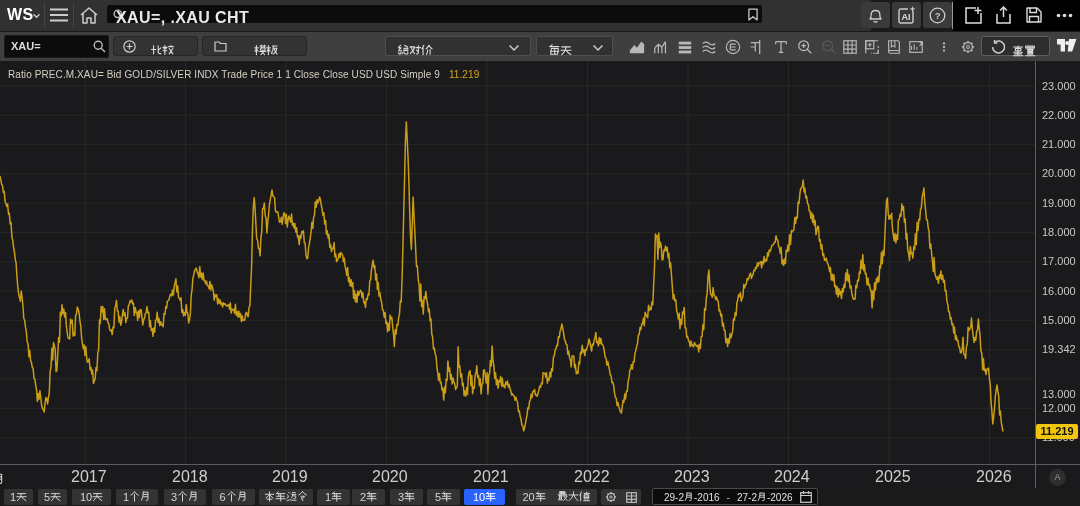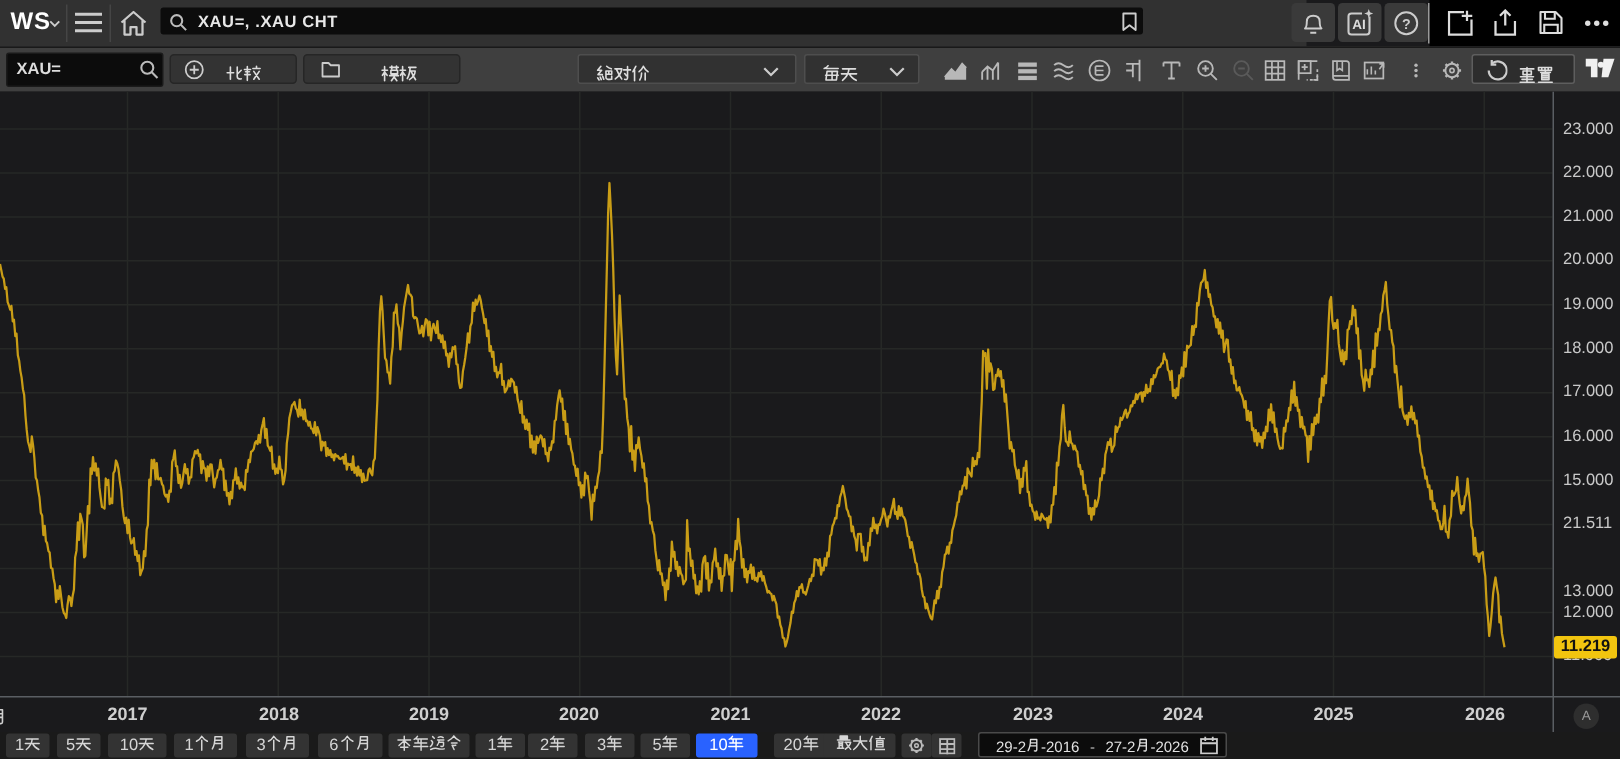--- a/index.html
+++ b/index.html
@@ -12,21 +12,21 @@
 #srch{left:107px;top:5px;width:655px;height:18px;background:#0c0c0c;border-radius:2px}
 .btn1{top:2px;width:29px;height:26px;background:#3a3a3a;border-radius:3px}
 
 #r2{left:0;top:31px;width:1080px;height:30px;background:#3f3f3f;border-top:1px solid #191919}
 .inp{background:#0c0c0c;border:1px solid #1a1a1a;border-radius:2px}
 .b2{background:#333;border:1px solid #262626;border-radius:3px}
 .sel{background:#313131;border:1px solid #4e4e4e;border-radius:2px}
 
 #chart{left:0;top:61px;width:1080px;height:445px}
 .ylab{position:absolute;left:1042px;font-size:11px;color:#c9c9c9;line-height:11px}
-.xlab{position:absolute;top:470px;font-size:12px;font-weight:bold;color:#cfcfcf;line-height:13px}
+.xlab{position:absolute;top:470px;font-size:16px;font-weight:normal;color:#cfcfcf;line-height:13px}
 
 #bb{left:0;top:488px;width:1080px;height:18px;background:#1a1a1a}
 .rb{position:absolute;top:489px;height:16px;background:#333;border-radius:2px;color:#d6d6d6;font-size:11px;text-align:center;line-height:16px}
 </style></head>
 <body>
 <div id="app">
 <svg width="0" height="0" style="position:absolute">
       <defs>
         <symbol id="c-bi" viewBox="0 0 100 100">
           <path d="M30 14 V82 M12 46 H48 M68 14 V66 Q68 82 90 80 M90 32 L68 54" fill="none" stroke="currentColor" stroke-width="9" stroke-linecap="round" stroke-linejoin="round"></path>
@@ -102,21 +102,21 @@
         <path d="M0 1.5 H18 M0 7 H18 M0 12.5 H18" stroke="#ccc" stroke-width="2"></path>
       </svg>
       <svg class="abs ic" style="left:80px;top:7px" width="18" height="17" viewBox="0 0 18 17">
         <path d="M1 8 L9 1 L17 8 M3 6.5 V16 H7 V11 H11 V16 H15 V6.5" stroke="#ccc" stroke-width="1.5" fill="none" stroke-linejoin="round"></path>
       </svg>
       <div class="abs" id="srch"></div>
       <svg class="abs ic" style="left:113px;top:9px" width="12" height="12" viewBox="0 0 13 13">
         <circle cx="5.2" cy="5.2" r="4" stroke="#bbb" stroke-width="1.5" fill="none"></circle>
         <path d="M8.2 8.2 L12 12" stroke="#bbb" stroke-width="1.5"></path>
       </svg>
-      <div class="abs" style="left:132px;top:9px;font-size:11px;font-weight:bold;color:#e8e8e8;letter-spacing:0.4px">XAU=, .XAU CHT</div>
+      <div class="abs" style="left:116px;top:9px;font-size:16px;font-weight:bold;color:#e8e8e8;letter-spacing:0.4px">XAU=, .XAU CHT</div>
       <svg class="abs ic" style="left:748px;top:8px" width="10" height="13" viewBox="0 0 11 14">
         <path d="M1 1 H10 V13 L5.5 9.5 L1 13 Z" stroke="#ccc" stroke-width="1.4" fill="none" stroke-linejoin="round"></path>
       </svg>
       <div class="abs btn1" style="left:861px"></div>
       <svg class="abs ic" style="left:868px;top:8px" width="15" height="16" viewBox="0 0 15 16">
         <path d="M2 11 Q3.2 10 3.2 6.5 Q3.2 2.5 7.5 2.5 Q11.8 2.5 11.8 6.5 Q11.8 10 13 11 Z" stroke="#ccc" stroke-width="1.3" fill="none" stroke-linejoin="round"></path>
         <path d="M5.5 13.8 H9.5" stroke="#ccc" stroke-width="1.4"></path>
       </svg>
       <div class="abs btn1" style="left:892px"></div>
       <svg class="abs ic" style="left:897px;top:6px" width="20" height="19" viewBox="0 0 20 19">
@@ -272,30 +272,31 @@
         <path d="M12 0 H19.4 L15.2 12.5 H10.7 Z" fill="#f0f0f0"></path>
       </svg>
     </div>
 <svg class="abs" id="chart" width="1080" height="445" viewBox="0 61 1080 445">
       <rect x="0" y="61" width="1080" height="445" fill="#1a1a1c"></rect>
       <path d="M0 86.0 H1035 M0 115.3 H1035 M0 144.6 H1035 M0 173.9 H1035 M0 203.2 H1035 M0 232.5 H1035 M0 261.8 H1035 M0 291.1 H1035 M0 320.4 H1035 M0 349.7 H1035 M0 379.0 H1035 M0 408.3 H1035 M0 437.6 H1035 M85.0 61 V465 M185.5 61 V465 M286.0 61 V465 M386.5 61 V465 M487.0 61 V465 M587.5 61 V465 M688.0 61 V465 M788.5 61 V465 M889.0 61 V465 M989.5 61 V465" stroke="#262826" stroke-width="1" fill="none"></path>
       <path d="M0 176.0L0.8 179.9L1.7 184.4L2.5 185.7L3.4 192.6L4.2 191.4L5.1 201.4L6.0 203.8L6.8 206.5L7.6 203.9L8.5 214.3L9.3 213.1L10.2 224.1L11.0 222.4L11.9 236.8L12.8 240.7L13.6 247.4L14.4 251.6L15.3 259.6L16.1 263.2L17.0 277.3L17.8 286.6L18.7 294.5L19.6 297.7L20.4 301.3L21.2 290.9L22.1 297.3L22.9 305.3L23.8 318.5L24.6 320.1L25.5 327.2L26.3 331.5L27.2 341.8L28.1 343.7L28.9 356.7L29.8 350.6L30.6 360.7L31.4 362.1L32.3 367.4L33.1 368.3L34.0 378.6L34.9 379.0L35.7 385.5L36.5 389.3L37.4 401.5L38.2 393.6L39.1 399.3L39.9 390.7L40.8 398.1L41.6 404.8L42.5 408.5L43.4 409.8L44.2 412.0L45.0 403.5L45.9 397.4L46.8 398.6L47.6 404.0L48.4 397.5L49.3 393.0L50.1 371.6L51.0 367.1L51.9 348.2L52.7 360.0L53.5 342.5L54.4 346.0L55.2 349.9L56.1 371.6L56.9 370.5L57.8 354.0L58.6 337.4L59.5 342.3L60.4 312.2L61.2 315.9L62.0 304.8L62.9 313.7L63.8 308.9L64.6 317.0L65.5 312.4L66.3 325.1L67.1 331.5L68.0 338.0L68.8 338.3L69.7 339.0L70.5 319.0L71.4 323.3L72.2 319.9L73.1 336.1L74.0 332.5L74.8 335.4L75.6 315.5L76.5 313.8L77.3 307.0L78.2 309.2L79.0 312.7L79.9 320.6L80.8 326.6L81.6 337.6L82.5 344.5L83.3 348.7L84.1 345.1L85.0 355.5L85.8 346.5L86.7 358.3L87.5 362.3L88.4 361.5L89.2 358.8L90.1 369.9L91.0 367.4L91.8 374.0L92.6 370.2L93.5 383.5L94.3 381.0L95.2 378.8L96.0 367.4L96.9 370.7L97.8 353.1L98.6 350.0L99.5 319.8L100.3 323.5L101.1 306.6L102.0 312.1L102.8 306.5L103.7 319.5L104.5 308.8L105.4 319.5L106.2 319.5L107.1 318.6L108.0 322.7L108.8 323.9L109.6 329.1L110.5 331.0L111.3 329.8L112.2 334.6L113.0 327.1L113.9 327.8L114.8 307.9L115.6 305.7L116.5 300.3L117.3 310.7L118.1 310.9L119.0 322.0L119.8 316.6L120.7 325.2L121.5 322.2L122.4 315.1L123.2 309.4L124.1 315.6L125.0 312.7L125.8 322.5L126.6 318.3L127.5 318.2L128.3 306.3L129.2 304.7L130.0 300.7L130.9 302.2L131.8 299.9L132.6 303.9L133.4 302.9L134.3 315.4L135.2 307.4L136.0 312.2L136.8 312.3L137.7 320.5L138.5 310.9L139.4 317.5L140.2 309.6L141.1 309.7L141.9 316.7L142.8 324.9L143.7 319.3L144.5 318.4L145.3 313.6L146.2 312.8L147.0 306.6L147.9 313.1L148.8 312.4L149.6 326.8L150.4 320.4L151.3 330.5L152.2 328.7L153.0 336.3L153.8 327.9L154.7 332.2L155.5 320.2L156.4 320.0L157.2 312.2L158.1 322.4L158.9 318.2L159.8 325.7L160.7 321.7L161.5 324.9L162.3 324.3L163.2 326.7L164.0 313.4L164.9 314.5L165.8 306.6L166.6 308.1L167.4 301.1L168.3 300.6L169.2 299.2L170.0 295.2L170.8 294.1L171.7 296.0L172.5 290.0L173.4 295.1L174.2 286.6L175.1 282.7L175.9 278.8L176.8 291.9L177.7 286.0L178.5 297.1L179.3 298.3L180.2 300.5L181.0 297.7L181.9 312.5L182.8 309.6L183.6 315.9L184.4 312.4L185.3 315.4L186.2 304.4L187.0 312.6L187.8 313.4L188.7 322.9L189.5 319.9L190.4 313.5L191.2 295.6L192.1 289.0L192.9 278.7L193.8 274.7L194.7 270.2L195.5 269.4L196.3 268.0L197.2 272.2L198.0 273.3L198.9 277.7L199.8 266.5L200.6 277.0L201.4 273.0L202.3 279.5L203.2 273.1L204.0 280.7L204.8 280.4L205.7 283.8L206.5 281.2L207.4 285.6L208.2 285.9L209.1 288.8L209.9 281.4L210.8 290.2L211.7 284.8L212.5 287.5L213.3 290.7L214.2 300.2L215.0 294.5L215.9 297.0L216.8 294.7L217.6 304.0L218.4 298.8L219.3 303.4L220.2 300.0L221.0 304.7L221.8 303.0L222.7 306.9L223.5 302.7L224.4 304.3L225.2 303.9L226.1 305.6L226.9 306.0L227.8 305.5L228.7 304.6L229.5 309.1L230.3 302.8L231.2 313.1L232.0 309.1L232.9 309.9L233.8 309.4L234.6 313.3L235.4 304.3L236.3 315.2L237.2 311.8L238.0 317.1L238.8 311.0L239.7 317.0L240.5 313.4L241.4 321.4L242.2 315.8L243.1 320.5L243.9 320.2L244.8 320.1L245.7 313.4L246.5 312.3L247.3 315.1L248.2 316.8L249.0 307.5L249.9 305.6L250.8 284.0L251.6 266.5L252.4 232.7L253.3 207.4L254.2 197.5L255.0 207.2L255.8 222.4L256.7 238.7L257.6 240.4L258.4 248.2L259.2 248.4L260.1 255.8L260.9 238.1L261.8 231.3L262.6 208.4L263.5 208.4L264.3 202.9L265.2 215.7L266.1 218.6L266.9 232.9L267.8 221.5L268.6 214.2L269.4 204.8L270.3 199.6L271.1 195.1L272.0 190.0L272.8 195.8L273.7 196.5L274.6 198.1L275.4 210.7L276.2 212.2L277.1 211.5L277.9 212.3L278.8 217.9L279.6 222.3L280.5 221.7L281.3 217.3L282.2 224.3L283.1 217.1L283.9 212.8L284.8 213.8L285.6 223.6L286.4 214.5L287.3 226.9L288.1 219.5L289.0 215.9L289.8 218.8L290.7 222.0L291.6 214.1L292.4 225.5L293.2 223.1L294.1 228.1L294.9 223.6L295.8 232.1L296.6 227.8L297.5 237.0L298.3 235.9L299.2 244.6L300.1 235.5L300.9 238.2L301.8 231.5L302.6 232.6L303.4 230.8L304.3 242.8L305.1 243.1L306.0 254.9L306.8 258.6L307.7 258.1L308.6 247.6L309.4 243.3L310.2 238.3L311.1 231.5L311.9 222.2L312.8 228.4L313.6 217.4L314.5 215.2L315.3 201.8L316.2 207.2L317.1 199.8L317.9 203.1L318.8 200.2L319.6 197.0L320.4 199.8L321.3 205.3L322.1 209.4L323.0 215.4L323.8 212.7L324.7 224.1L325.6 220.4L326.4 234.1L327.2 230.8L328.1 237.9L328.9 234.6L329.8 247.4L330.6 244.6L331.5 251.6L332.3 248.2L333.2 248.7L334.1 242.6L334.9 256.6L335.8 254.1L336.6 261.6L337.4 260.3L338.3 258.2L339.1 253.6L340.0 257.5L340.8 252.5L341.7 253.8L342.6 255.0L343.4 261.7L344.2 257.9L345.1 266.4L345.9 269.5L346.8 275.3L347.6 267.4L348.5 281.7L349.3 277.6L350.2 286.0L351.1 279.7L351.9 286.6L352.8 282.4L353.6 298.3L354.4 290.4L355.3 301.7L356.1 294.2L357.0 302.5L357.8 291.1L358.7 295.3L359.6 292.3L360.4 290.2L361.2 291.3L362.1 297.6L362.9 292.7L363.8 302.7L364.6 301.9L365.5 307.5L366.3 298.5L367.2 299.8L368.1 294.1L368.9 295.0L369.8 280.7L370.6 279.8L371.4 270.4L372.3 264.2L373.1 260.2L374.0 267.8L374.8 265.7L375.7 280.0L376.6 274.0L377.4 289.4L378.2 282.6L379.1 296.1L379.9 292.6L380.8 299.7L381.6 302.3L382.5 309.6L383.3 310.5L384.2 317.2L385.1 312.5L385.9 323.5L386.8 321.6L387.6 331.8L388.4 323.5L389.3 330.3L390.1 315.1L391.0 318.8L391.8 317.3L392.7 327.3L393.6 334.9L394.4 346.5L395.2 329.7L396.1 334.0L396.9 324.5L397.8 325.3L398.6 318.2L399.5 314.2L400.3 300.9L401.2 301.9L402.1 277.8L402.9 247.8L403.8 209.9L404.6 177.4L405.4 142.5L406.3 122.0L407.1 137.4L408.0 156.5L408.8 178.6L409.7 211.8L410.6 237.8L411.4 249.6L412.2 225.0L413.1 197.0L413.9 213.4L414.8 230.5L415.6 247.6L416.5 266.2L417.3 265.8L418.2 279.1L419.1 284.8L419.9 301.0L420.8 284.1L421.6 306.4L422.4 300.4L423.3 314.0L424.1 296.7L425.0 298.8L425.8 291.6L426.7 299.4L427.6 303.9L428.4 311.7L429.2 308.9L430.1 320.9L430.9 318.8L431.8 334.2L432.6 337.0L433.5 349.0L434.3 348.1L435.2 353.7L436.1 356.6L436.9 366.8L437.8 373.4L438.6 380.3L439.4 373.4L440.3 382.8L441.1 382.3L442.0 390.1L442.8 388.4L443.7 400.1L444.6 386.9L445.4 392.8L446.2 379.0L447.1 380.5L447.9 361.1L448.8 371.1L449.6 367.9L450.5 379.2L451.3 374.6L452.2 384.0L453.1 378.0L453.9 382.2L454.8 383.8L455.6 389.5L456.4 387.9L457.3 386.4L458.1 346.8L459.0 367.2L459.8 365.8L460.7 377.3L461.6 373.7L462.4 385.7L463.2 383.2L464.1 395.5L464.9 390.9L465.8 396.2L466.6 387.5L467.5 394.4L468.3 376.5L469.2 372.0L470.1 370.7L470.9 385.7L471.8 375.4L472.6 393.7L473.4 387.0L474.3 388.2L475.1 375.3L476.0 372.9L476.8 365.7L477.7 377.6L478.6 375.6L479.4 385.7L480.2 378.7L481.1 393.9L481.9 384.1L482.8 383.6L483.6 369.9L484.5 370.0L485.3 375.8L486.2 383.0L487.1 372.8L487.9 394.1L488.8 374.5L489.6 373.7L490.4 360.6L491.3 366.1L492.1 345.9L493.0 360.7L493.8 365.0L494.7 378.4L495.6 372.8L496.4 384.7L497.2 379.3L498.1 388.2L498.9 380.8L499.8 381.8L500.6 376.4L501.5 385.9L502.3 378.2L503.2 386.7L504.1 385.3L504.9 387.7L505.8 381.9L506.6 384.3L507.4 381.0L508.3 387.1L509.1 384.1L510.0 388.8L510.8 391.1L511.7 395.0L512.5 393.9L513.4 395.4L514.2 395.9L515.1 400.3L515.9 397.3L516.8 400.4L517.6 402.7L518.5 411.8L519.4 411.0L520.2 416.6L521.0 418.8L521.9 425.2L522.8 425.5L523.6 431.0L524.4 428.5L525.3 424.6L526.1 419.6L527.0 415.2L527.9 407.8L528.7 408.6L529.5 401.9L530.4 399.7L531.2 394.1L532.1 397.5L532.9 391.4L533.8 391.8L534.6 389.5L535.5 395.1L536.4 394.8L537.2 396.3L538.0 393.4L538.9 390.2L539.8 386.0L540.6 387.4L541.4 383.1L542.3 384.0L543.1 372.8L544.0 373.0L544.9 373.5L545.7 377.0L546.5 372.8L547.4 383.1L548.2 378.5L549.1 380.2L549.9 372.2L550.8 377.1L551.6 368.4L552.5 371.0L553.4 357.3L554.2 356.3L555.0 350.7L555.9 348.9L556.8 345.2L557.6 345.6L558.4 336.7L559.3 337.5L560.1 331.2L561.0 328.5L561.9 324.0L562.7 328.3L563.5 332.4L564.4 339.1L565.2 340.7L566.1 344.3L566.9 344.4L567.8 354.2L568.6 351.0L569.5 357.4L570.4 360.0L571.2 367.0L572.0 356.1L572.9 355.9L573.8 355.9L574.6 367.7L575.4 364.6L576.3 373.7L577.1 371.8L578.0 373.5L578.9 362.0L579.7 363.6L580.5 352.3L581.4 353.9L582.2 345.3L583.1 352.1L583.9 349.7L584.8 355.6L585.6 349.6L586.5 349.9L587.4 346.2L588.2 344.2L589.0 339.1L589.9 342.3L590.8 347.0L591.6 351.0L592.4 344.3L593.3 345.0L594.1 340.7L595.0 337.4L595.9 332.6L596.7 342.6L597.5 341.3L598.4 345.9L599.2 337.4L600.1 343.7L600.9 338.6L601.8 344.1L602.6 344.7L603.5 346.7L604.4 351.8L605.2 357.4L606.0 358.0L606.9 365.3L607.8 361.4L608.6 365.7L609.4 369.5L610.3 374.9L611.1 375.8L612.0 382.7L612.9 382.5L613.7 385.7L614.5 392.8L615.4 397.7L616.2 398.1L617.1 405.6L617.9 402.5L618.8 406.4L619.6 409.2L620.5 412.0L621.4 413.0L622.2 407.3L623.0 400.3L623.9 402.1L624.8 393.9L625.6 398.9L626.4 391.3L627.3 391.4L628.1 381.4L629.0 378.0L629.9 369.9L630.7 369.1L631.5 364.4L632.4 369.1L633.2 361.7L634.1 362.0L634.9 353.6L635.8 350.6L636.6 346.9L637.5 343.5L638.4 335.0L639.2 334.6L640.0 327.6L640.9 329.6L641.8 323.8L642.6 323.8L643.4 318.0L644.3 325.7L645.1 312.2L646.0 314.7L646.9 316.3L647.7 317.7L648.5 305.2L649.4 310.6L650.2 307.4L651.1 309.6L651.9 302.0L652.8 304.8L653.6 286.0L654.5 267.6L655.4 234.0L656.2 237.3L657.0 235.4L657.9 259.2L658.8 233.0L659.6 247.7L660.4 242.3L661.3 246.0L662.1 260.0L663.0 259.3L663.9 250.0L664.7 250.7L665.5 246.1L666.4 250.9L667.2 247.4L668.1 257.7L668.9 253.4L669.8 267.8L670.6 262.9L671.5 275.6L672.4 287.4L673.2 299.1L674.0 294.7L674.9 300.9L675.8 299.9L676.6 310.2L677.4 313.4L678.3 319.0L679.1 313.3L680.0 328.7L680.9 319.2L681.7 324.5L682.5 311.9L683.4 313.7L684.2 307.4L685.1 328.0L685.9 327.9L686.8 337.3L687.6 336.4L688.5 340.6L689.4 341.8L690.2 346.5L691.0 341.0L691.9 345.8L692.8 345.0L693.6 346.9L694.4 342.5L695.3 344.1L696.1 345.7L697.0 346.4L697.9 345.3L698.7 351.9L699.5 344.2L700.4 348.3L701.2 336.8L702.1 336.4L702.9 324.7L703.8 329.4L704.6 308.5L705.5 310.3L706.4 297.6L707.2 292.8L708.0 276.9L708.9 270.0L709.8 284.8L710.6 294.2L711.4 294.8L712.3 297.3L713.1 287.6L714.0 295.0L714.9 296.0L715.7 299.6L716.5 297.1L717.4 300.2L718.2 301.1L719.1 311.1L719.9 310.0L720.8 316.2L721.6 314.1L722.5 326.1L723.4 323.3L724.2 330.3L725.0 330.4L725.9 342.6L726.8 338.8L727.6 346.5L728.4 338.7L729.3 343.0L730.1 333.6L731.0 337.7L731.9 334.3L732.7 330.4L733.5 318.9L734.4 320.1L735.2 312.5L736.1 315.5L736.9 303.0L737.8 299.5L738.6 294.8L739.5 296.5L740.4 292.4L741.2 301.2L742.0 298.5L742.9 296.8L743.8 284.2L744.6 287.9L745.4 285.1L746.3 284.3L747.1 278.5L748.0 279.9L748.9 277.7L749.7 274.6L750.5 273.1L751.4 278.4L752.2 275.9L753.1 274.5L753.9 270.2L754.8 270.8L755.6 267.2L756.5 268.5L757.4 262.7L758.2 266.1L759.0 263.3L759.9 262.1L760.8 261.6L761.6 267.8L762.4 261.4L763.3 263.9L764.1 256.5L765.0 261.9L765.9 259.5L766.7 260.8L767.5 252.8L768.4 256.0L769.2 250.1L770.1 251.6L770.9 249.2L771.8 245.7L772.6 244.9L773.5 244.6L774.4 242.3L775.2 242.3L776.0 235.8L776.9 239.5L777.8 240.4L778.6 246.6L779.4 247.6L780.3 253.3L781.1 247.3L782.0 264.0L782.9 260.0L783.7 265.4L784.5 258.9L785.4 263.5L786.2 250.2L787.1 251.8L787.9 245.0L788.8 250.9L789.6 234.7L790.5 244.5L791.4 230.5L792.2 231.9L793.0 230.8L793.9 229.9L794.8 217.4L795.6 223.2L796.4 217.0L797.3 217.9L798.1 202.0L799.0 203.5L799.9 193.6L800.7 188.5L801.5 187.8L802.4 186.1L803.2 180.0L804.1 191.9L804.9 188.2L805.8 197.9L806.6 196.2L807.5 203.1L808.4 204.9L809.2 211.0L810.0 210.9L810.9 218.3L811.8 212.7L812.6 222.5L813.4 215.0L814.3 225.1L815.1 220.4L816.0 234.7L816.9 230.1L817.7 226.3L818.5 226.6L819.4 241.2L820.2 239.7L821.1 249.1L821.9 244.7L822.8 255.5L823.6 253.7L824.5 260.2L825.4 260.3L826.2 258.1L827.0 262.1L827.9 263.6L828.8 266.7L829.6 271.7L830.4 267.4L831.3 280.0L832.1 273.9L833.0 280.6L833.9 274.7L834.7 286.7L835.5 285.4L836.4 294.2L837.2 286.7L838.1 296.9L838.9 288.7L839.8 294.4L840.6 291.2L841.5 298.6L842.4 288.4L843.2 292.1L844.0 284.5L844.9 287.5L845.8 273.1L846.6 280.2L847.4 269.5L848.3 281.8L849.1 274.9L850.0 288.0L850.9 285.7L851.7 292.4L852.5 296.5L853.4 299.3L854.2 298.7L855.1 299.0L855.9 285.3L856.8 287.7L857.6 280.2L858.5 281.0L859.4 271.9L860.2 273.4L861.0 260.3L861.9 268.5L862.8 254.5L863.6 270.5L864.4 264.7L865.3 273.9L866.1 273.2L867.0 284.7L867.9 278.0L868.7 285.6L869.5 284.4L870.4 290.1L871.2 290.9L872.1 307.9L872.9 290.7L873.8 299.7L874.6 282.7L875.5 290.0L876.4 278.4L877.2 282.6L878.0 276.4L878.9 281.7L879.8 265.7L880.6 268.1L881.4 252.3L882.3 263.8L883.1 250.6L884.0 255.4L884.9 235.3L885.7 216.3L886.5 200.8L887.4 198.0L888.2 213.5L889.1 219.3L889.9 215.4L890.8 218.6L891.6 213.3L892.5 229.1L893.4 235.5L894.2 240.8L895.0 233.5L895.9 242.9L896.8 234.8L897.6 239.4L898.4 220.0L899.3 219.3L900.1 214.1L901.0 216.1L901.9 203.9L902.7 210.2L903.5 206.6L904.4 222.2L905.2 218.9L906.1 239.1L906.9 233.6L907.8 250.1L908.6 253.2L909.5 260.5L910.4 246.5L911.2 253.5L912.0 253.0L912.9 258.0L913.8 246.4L914.6 249.5L915.4 233.7L916.3 244.7L917.1 222.3L918.0 230.4L918.9 219.3L919.7 220.1L920.5 209.4L921.4 207.4L922.2 196.8L923.1 193.3L923.9 188.0L924.8 202.7L925.6 210.0L926.5 219.7L927.4 220.0L928.2 228.1L929.0 230.7L929.9 248.3L930.8 244.0L931.6 253.3L932.4 261.4L933.3 271.6L934.1 257.6L935.0 273.7L935.9 277.1L936.7 279.2L937.5 276.9L938.4 283.2L939.2 275.2L940.1 278.2L940.9 270.9L941.8 279.6L942.6 275.2L943.5 282.3L944.4 280.4L945.2 291.1L946.0 290.3L946.9 301.1L947.8 304.4L948.6 311.7L949.4 311.8L950.3 319.1L951.1 317.6L952.0 324.8L952.9 323.6L953.7 332.9L954.5 327.1L955.4 339.4L956.2 335.4L957.1 340.8L957.9 340.2L958.8 346.9L959.6 347.5L960.5 352.8L961.4 352.7L962.2 348.6L963.0 337.2L963.9 354.5L964.8 354.7L965.6 358.5L966.4 346.7L967.3 344.0L968.1 327.2L969.0 330.5L969.9 328.9L970.7 327.1L971.5 318.0L972.4 329.3L973.2 336.0L974.1 342.3L974.9 337.4L975.8 340.2L976.6 331.6L977.5 329.7L978.4 319.1L979.2 328.5L980.0 335.1L980.9 350.6L981.8 353.4L982.6 369.7L983.4 358.6L984.3 370.6L985.1 369.0L986.0 374.5L986.9 369.1L987.7 368.8L988.5 368.0L989.4 378.6L990.2 384.3L991.1 403.0L991.9 411.0L992.8 424.0L993.6 417.9L994.5 408.3L995.4 395.8L996.2 389.8L997.0 385.0L997.9 391.4L998.8 396.7L999.6 414.9L1000.4 411.0L1001.3 422.3L1002.1 426.7L1003.0 431.5" stroke="#c99d16" stroke-width="1.5" fill="none" stroke-linejoin="round"></path>
       <path d="M1035.5 61 V488" stroke="#5a5e63" stroke-width="1"></path>
       <path d="M0 464.5 H1080" stroke="#5a5e63" stroke-width="1"></path>
     </svg>
+    <div class="abs" style="left:8px;top:69px;font-size:10px;letter-spacing:0.1px;color:#d6d0c2">Ratio PREC.M.XAU= Bid GOLD/SILVER INDX Trade Price 1 1 Close Close USD USD Simple 9<span style="color:#d8a718;margin-left:9px">11.219</span></div>
     <div class="ylab" style="top:80.5px">23.000</div>
     <div class="ylab" style="top:109.8px">22.000</div>
     <div class="ylab" style="top:139.1px">21.000</div>
     <div class="ylab" style="top:168.4px">20.000</div>
     <div class="ylab" style="top:197.7px">19.000</div>
     <div class="ylab" style="top:227.0px">18.000</div>
     <div class="ylab" style="top:256.3px">17.000</div>
     <div class="ylab" style="top:285.6px">16.000</div>
     <div class="ylab" style="top:314.9px">15.000</div>
-    <div class="ylab" style="top:344.2px">21.511</div>
+    <div class="ylab" style="top:344.2px">19.342</div>
     <div class="ylab" style="top:389px">13.000</div>
     <div class="ylab" style="top:402.8px">12.000</div>
     <div class="ylab" style="top:432.1px">11.000</div>
     <div class="abs" style="left:1036px;top:424px;width:42px;height:15px;background:#f2c50f;border-radius:2px;color:#111;font-size:11px;font-weight:bold;text-align:center;line-height:15px">11.219</div>
     <div class="abs" style="left:1049px;top:469px;width:17px;height:17px;background:#2e2e2e;border-radius:50%;color:#999;font-size:9px;text-align:center;line-height:17px">A</div>
 <div class="abs" style="left:-7px;top:471px;color:#cfcfcf"><svg class="cj" width="12" height="12" style="vertical-align:0px;">
         <use href="#c-yue"></use>
       </svg></div>
     <div class="xlab" style="left:71px;width:28px;text-align:center">2017</div>
     <div class="xlab" style="left:172px;width:28px;text-align:center">2018</div>

